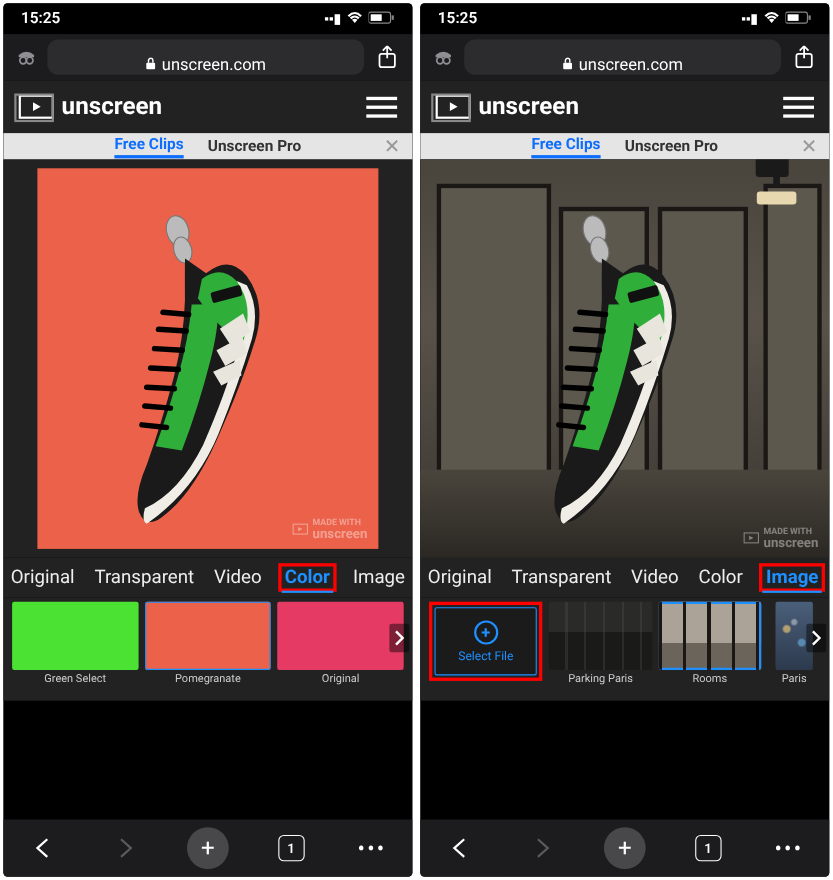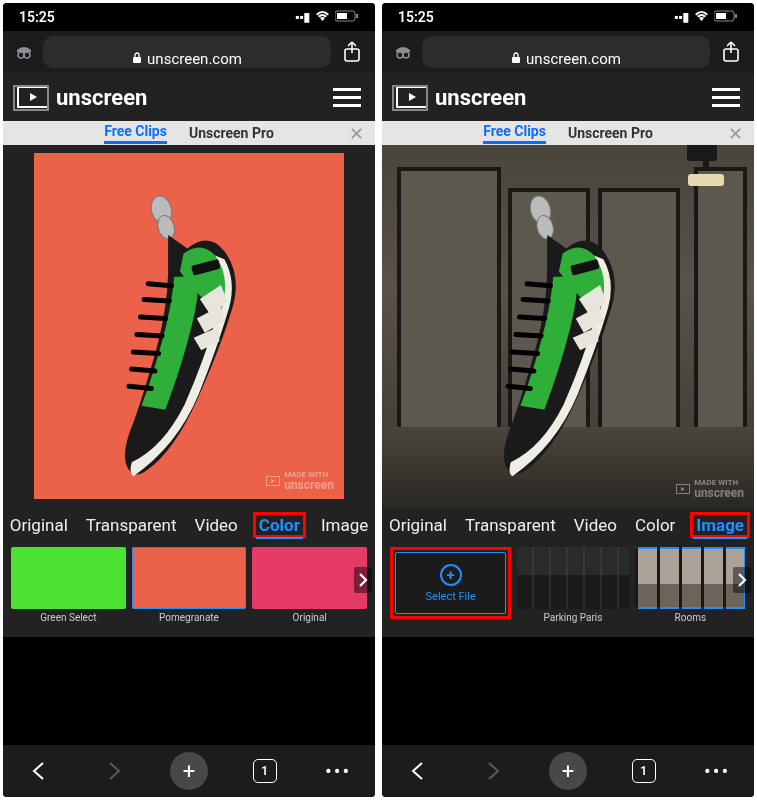--- a/index.html
+++ b/index.html
@@ -318,20 +318,24 @@
       </div>
     </div>
     <div class="swrap">
         <div class="thumb parking"></div>
         <span class="slabel">Parking Paris</span>
       </div>
     <div class="swrap">
         <div class="thumb rooms sel"></div>
         <span class="slabel">Rooms</span>
       </div>
+    <div class="swrap" style="flex:0 0 48px;">
+        <div class="thumb paris"></div>
+        <span class="slabel">Paris</span>
+      </div>
     <div class="chev">
         <svg width="10" height="16" viewBox="0 0 10 16">
           <path d="M2 2 L8 8 L2 14" stroke="#fff" stroke-width="2.2" fill="none"></path>
         </svg>
       </div>
   </div>
   <div class="bnav">
     <div class="bbtn">
         <svg width="22" height="22" viewBox="0 0 22 22">
           <path d="M14 3 L5 11 L14 19" stroke="#fff" stroke-width="2" fill="none"></path>

